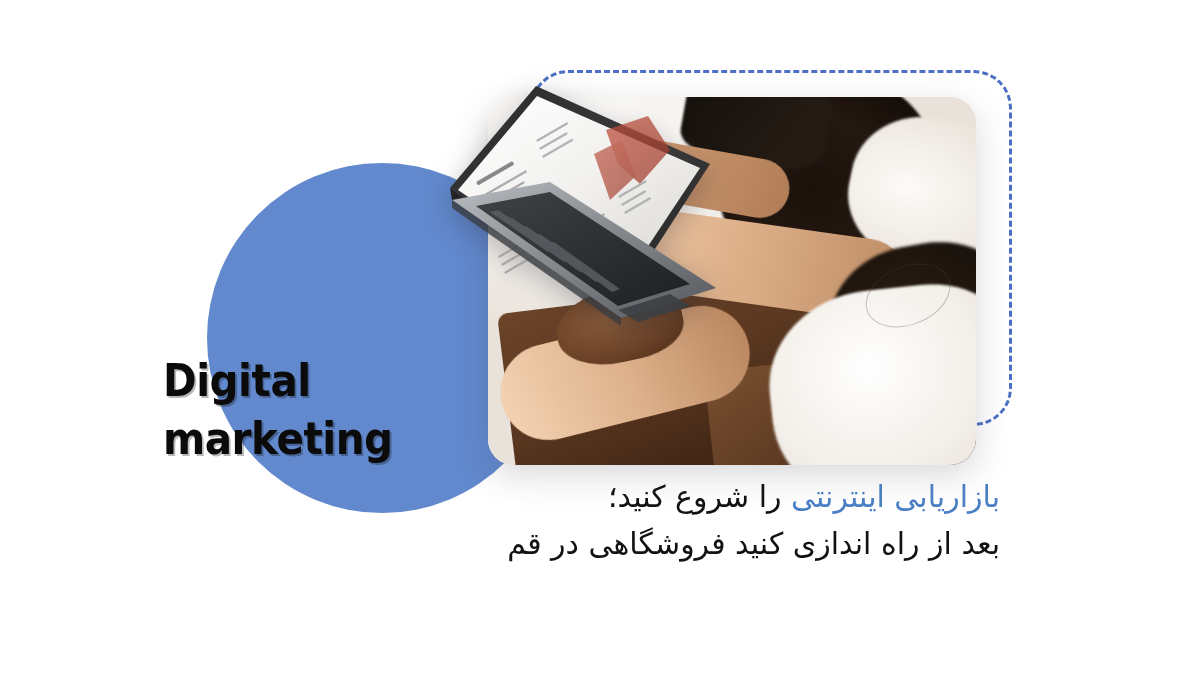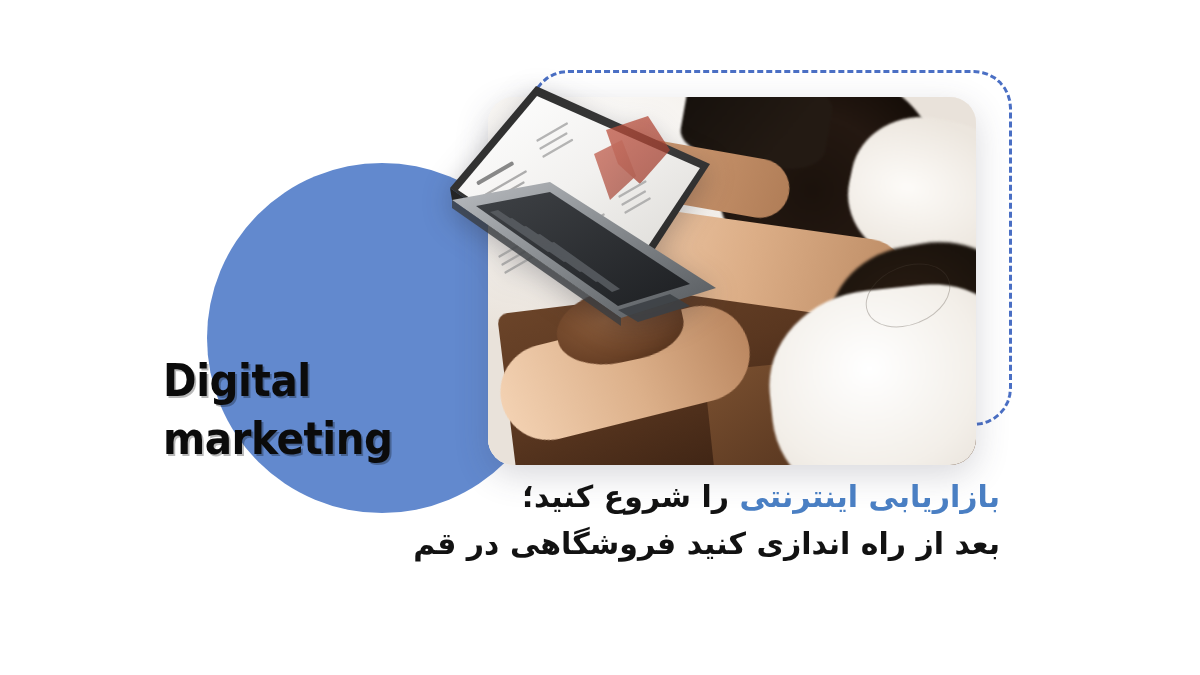--- a/index.html
+++ b/index.html
@@ -216,21 +216,21 @@
 
   
   .subtitle {
     position: absolute;
     right: 200px;
     top: 474px;
     z-index: 9;
     direction: rtl;
     text-align: right;
     font-family: "DejaVu Sans", sans-serif;
-    font-weight: bold;
+    font-weight: normal;
     font-size: 30px;
     line-height: 1.55;
     color: #121212;
     white-space: nowrap;
   }
   .subtitle .line { display: block; }
   .subtitle .accent { color: #4A7FC3; }
 </style>
 </head>
 <body>

